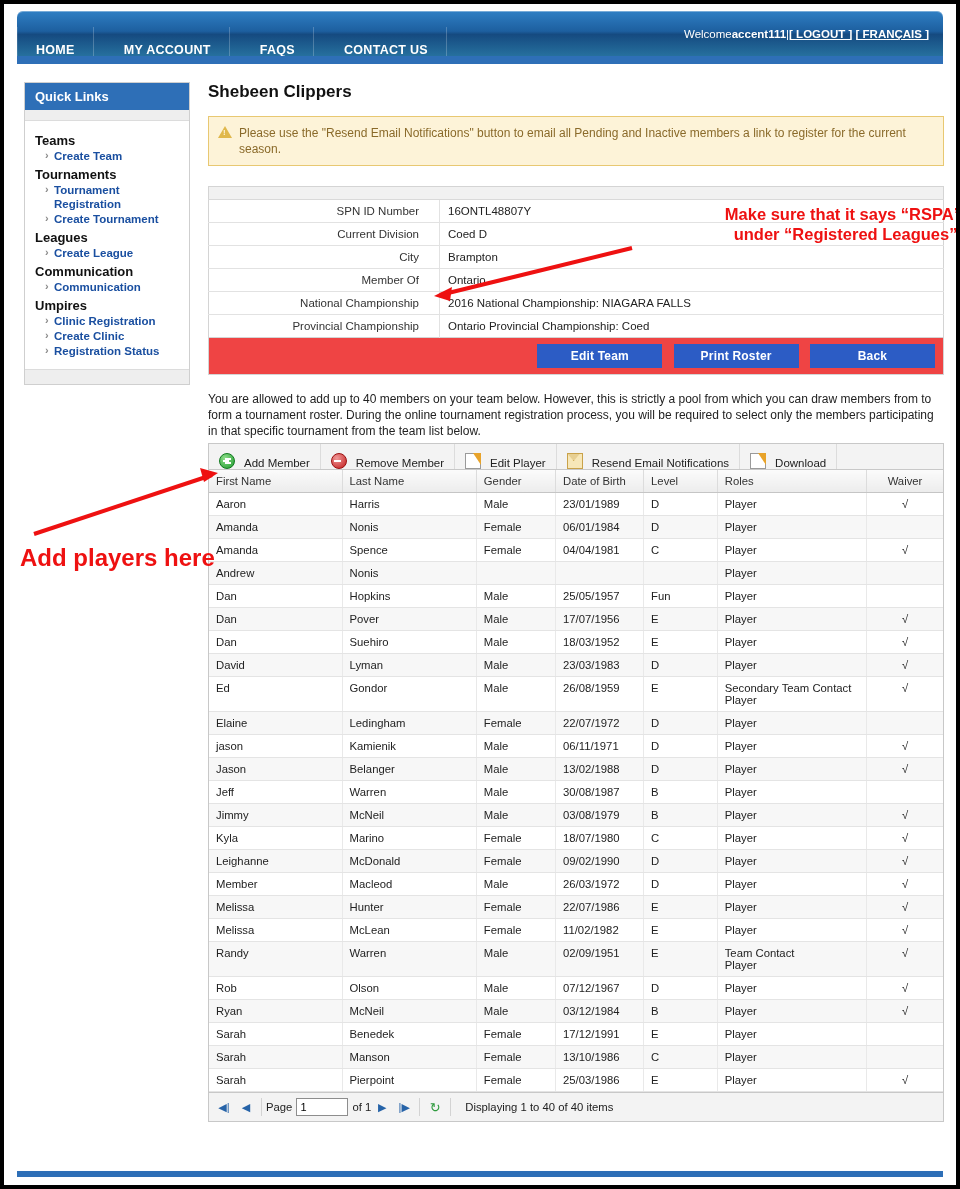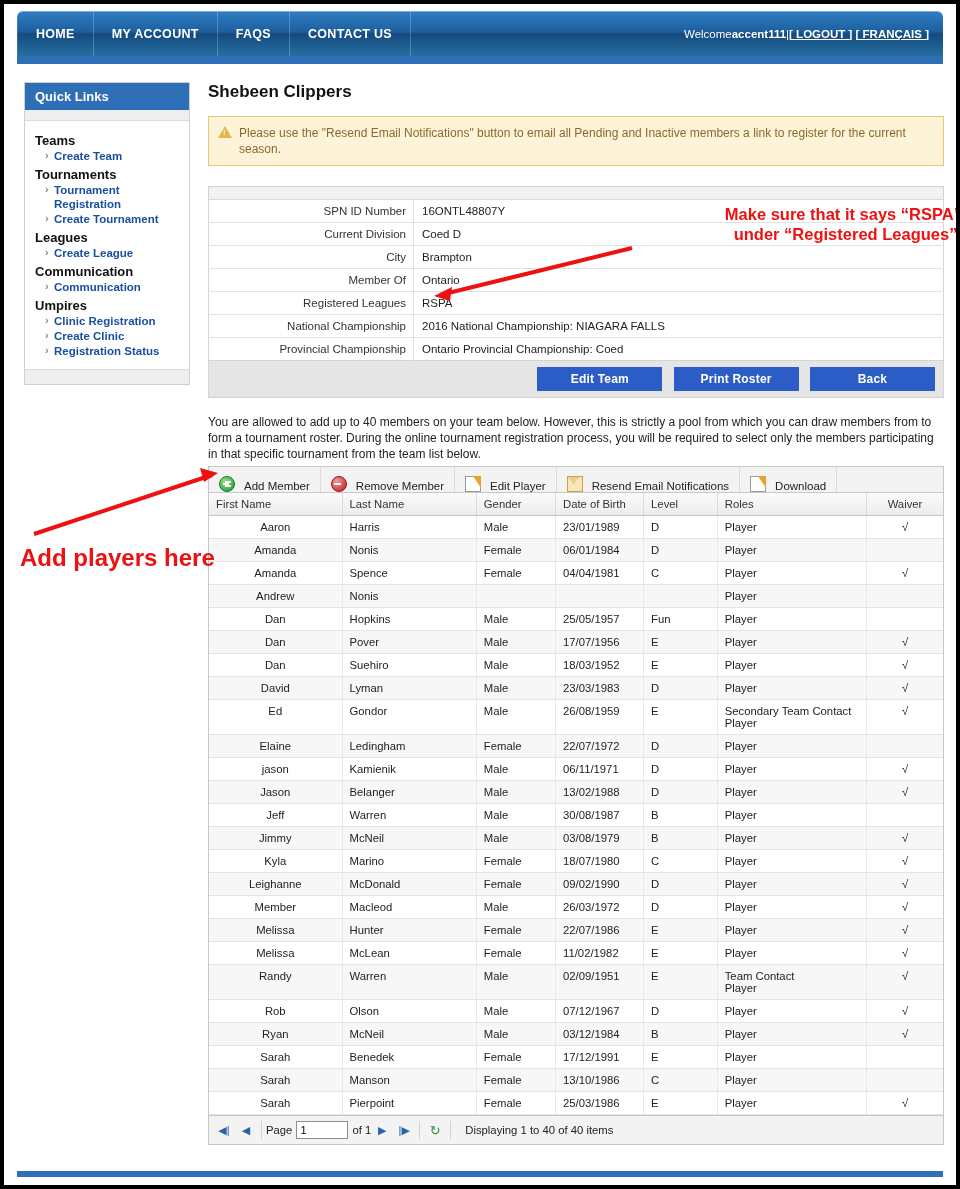--- a/index.html
+++ b/index.html
@@ -15,21 +15,21 @@
     position:absolute;left:4px;top:4px;width:952px;height:1181px;
     background:#ffffff;overflow:hidden;
   }
   
   .topnav{
     position:absolute;left:13px;top:7px;width:926px;height:45px;
     background:linear-gradient(to bottom,#2f7fc4 0%,#1d5f9f 45%,#154a80 52%,#26709e 100%);
     border-radius:6px 6px 0 0;
     box-shadow:inset 0 1px 0 rgba(255,255,255,.35);
   }
-  .navitems{position:absolute;left:0;top:0;height:42px;display:flex;}
+  .navitems{position:absolute;left:0;top:16px;height:42px;display:flex;gap:12px;}
   .navitem{
     display:flex;align-items:center;justify-content:center;
     padding:0 18px;height:45px;color:#fff;font-weight:bold;font-size:12.5px;
     letter-spacing:.3px;
     border-right:1px solid rgba(255,255,255,.22);
     cursor:pointer;white-space:nowrap;
   }
   .navitem:first-child{border-left:1px solid rgba(255,255,255,.12);}
   .welcome{
     position:absolute;right:14px;top:0;height:45px;display:flex;align-items:center;
@@ -79,29 +79,29 @@
   }
   .notice .warn:after{
     content:"!";position:absolute;left:-2px;top:3px;font-size:8px;color:#fdf3d8;
     font-weight:bold;line-height:8px;
   }
   
   .info-table{width:100%;border-collapse:collapse;border:1px solid #d4d4d4;}
   .info-table .spacer td{height:10px;background:#f1f1f1;border-bottom:1px solid #d9d9d9;}
   .info-table th{
     width:190px;text-align:right;font-weight:normal;color:#333;font-size:11.5px;
-    padding:5px 7px;border-bottom:1px solid #e2e2e2;border-right:1px solid #e2e2e2;
+    padding:5px 20px;border-bottom:1px solid #e2e2e2;border-right:1px solid #e2e2e2;
     background:#fff;vertical-align:middle;
   }
   .info-table td.val{
     padding:5px 8px;font-size:11.5px;color:#222;border-bottom:1px solid #e2e2e2;background:#fff;
   }
   .info-table tr:last-child th,.info-table tr:last-child td{border-bottom:none;}
   .btnbar{
-    background:#e5e5e5;border:1px solid #d4d4d4;border-top:none;
+    background:#ef4444;border:1px solid #d4d4d4;border-top:none;
     padding:6px 8px;text-align:right;
   }
   .bluebtn{
     display:inline-block;background:#2c5cc5;color:#fff;font-weight:bold;font-size:12px;
     padding:5px 0;width:125px;text-align:center;margin-left:8px;cursor:pointer;
     border:none;letter-spacing:.2px;
   }
   .desc{font-size:12px;line-height:16px;color:#222;margin:16px 0 4px 0;}
   
   .gridbox{border:1px solid #c8c8c8;background:#fff;}
@@ -140,21 +140,21 @@
     padding:5px 7px;
   }
   table.grid th.c{text-align:center;}
   table.grid td{
     border-bottom:1px solid #e4e4e4;border-right:1px solid #e9e9e9;
     font-size:11.3px;color:#222;padding:5px 7px;vertical-align:top;
   }
   table.grid td.c{text-align:center;}
   table.grid tr.alt td{background:#f7f7f7;}
   table.grid td:last-child,table.grid th:last-child{border-right:none;}
-  .col-fn{width:138px;text-align:center;}
+  .col-fn{width:138px;}
   .col-ln{width:138px;}
   .col-g{width:72px;}
   .col-d{width:78px;}
   .col-l{width:68px;}
   .col-r{width:158px;}
   .col-w{width:70px;}
   
   .pager{
     display:flex;align-items:center;gap:0;background:#f3f3f3;
     border-top:1px solid #c8c8c8;height:28px;padding:0 4px;font-size:11.3px;color:#222;
@@ -246,24 +246,20 @@
             <th>Current Division</th>
             <td class="val">Coed D</td>
           </tr>
           <tr>
             <th>City</th>
             <td class="val">Brampton</td>
           </tr>
           <tr>
             <th>Member Of</th>
             <td class="val">Ontario</td>
-          </tr>
-          <tr>
-            <th>Registered Leagues</th>
-            <td class="val">RSPA</td>
           </tr>
           <tr>
             <th>National Championship</th>
             <td class="val">2016 National Championship: NIAGARA FALLS</td>
           </tr>
           <tr>
             <th>Provincial Championship</th>
             <td class="val">Ontario Provincial Championship: Coed</td>
           </tr>
         </tbody>

